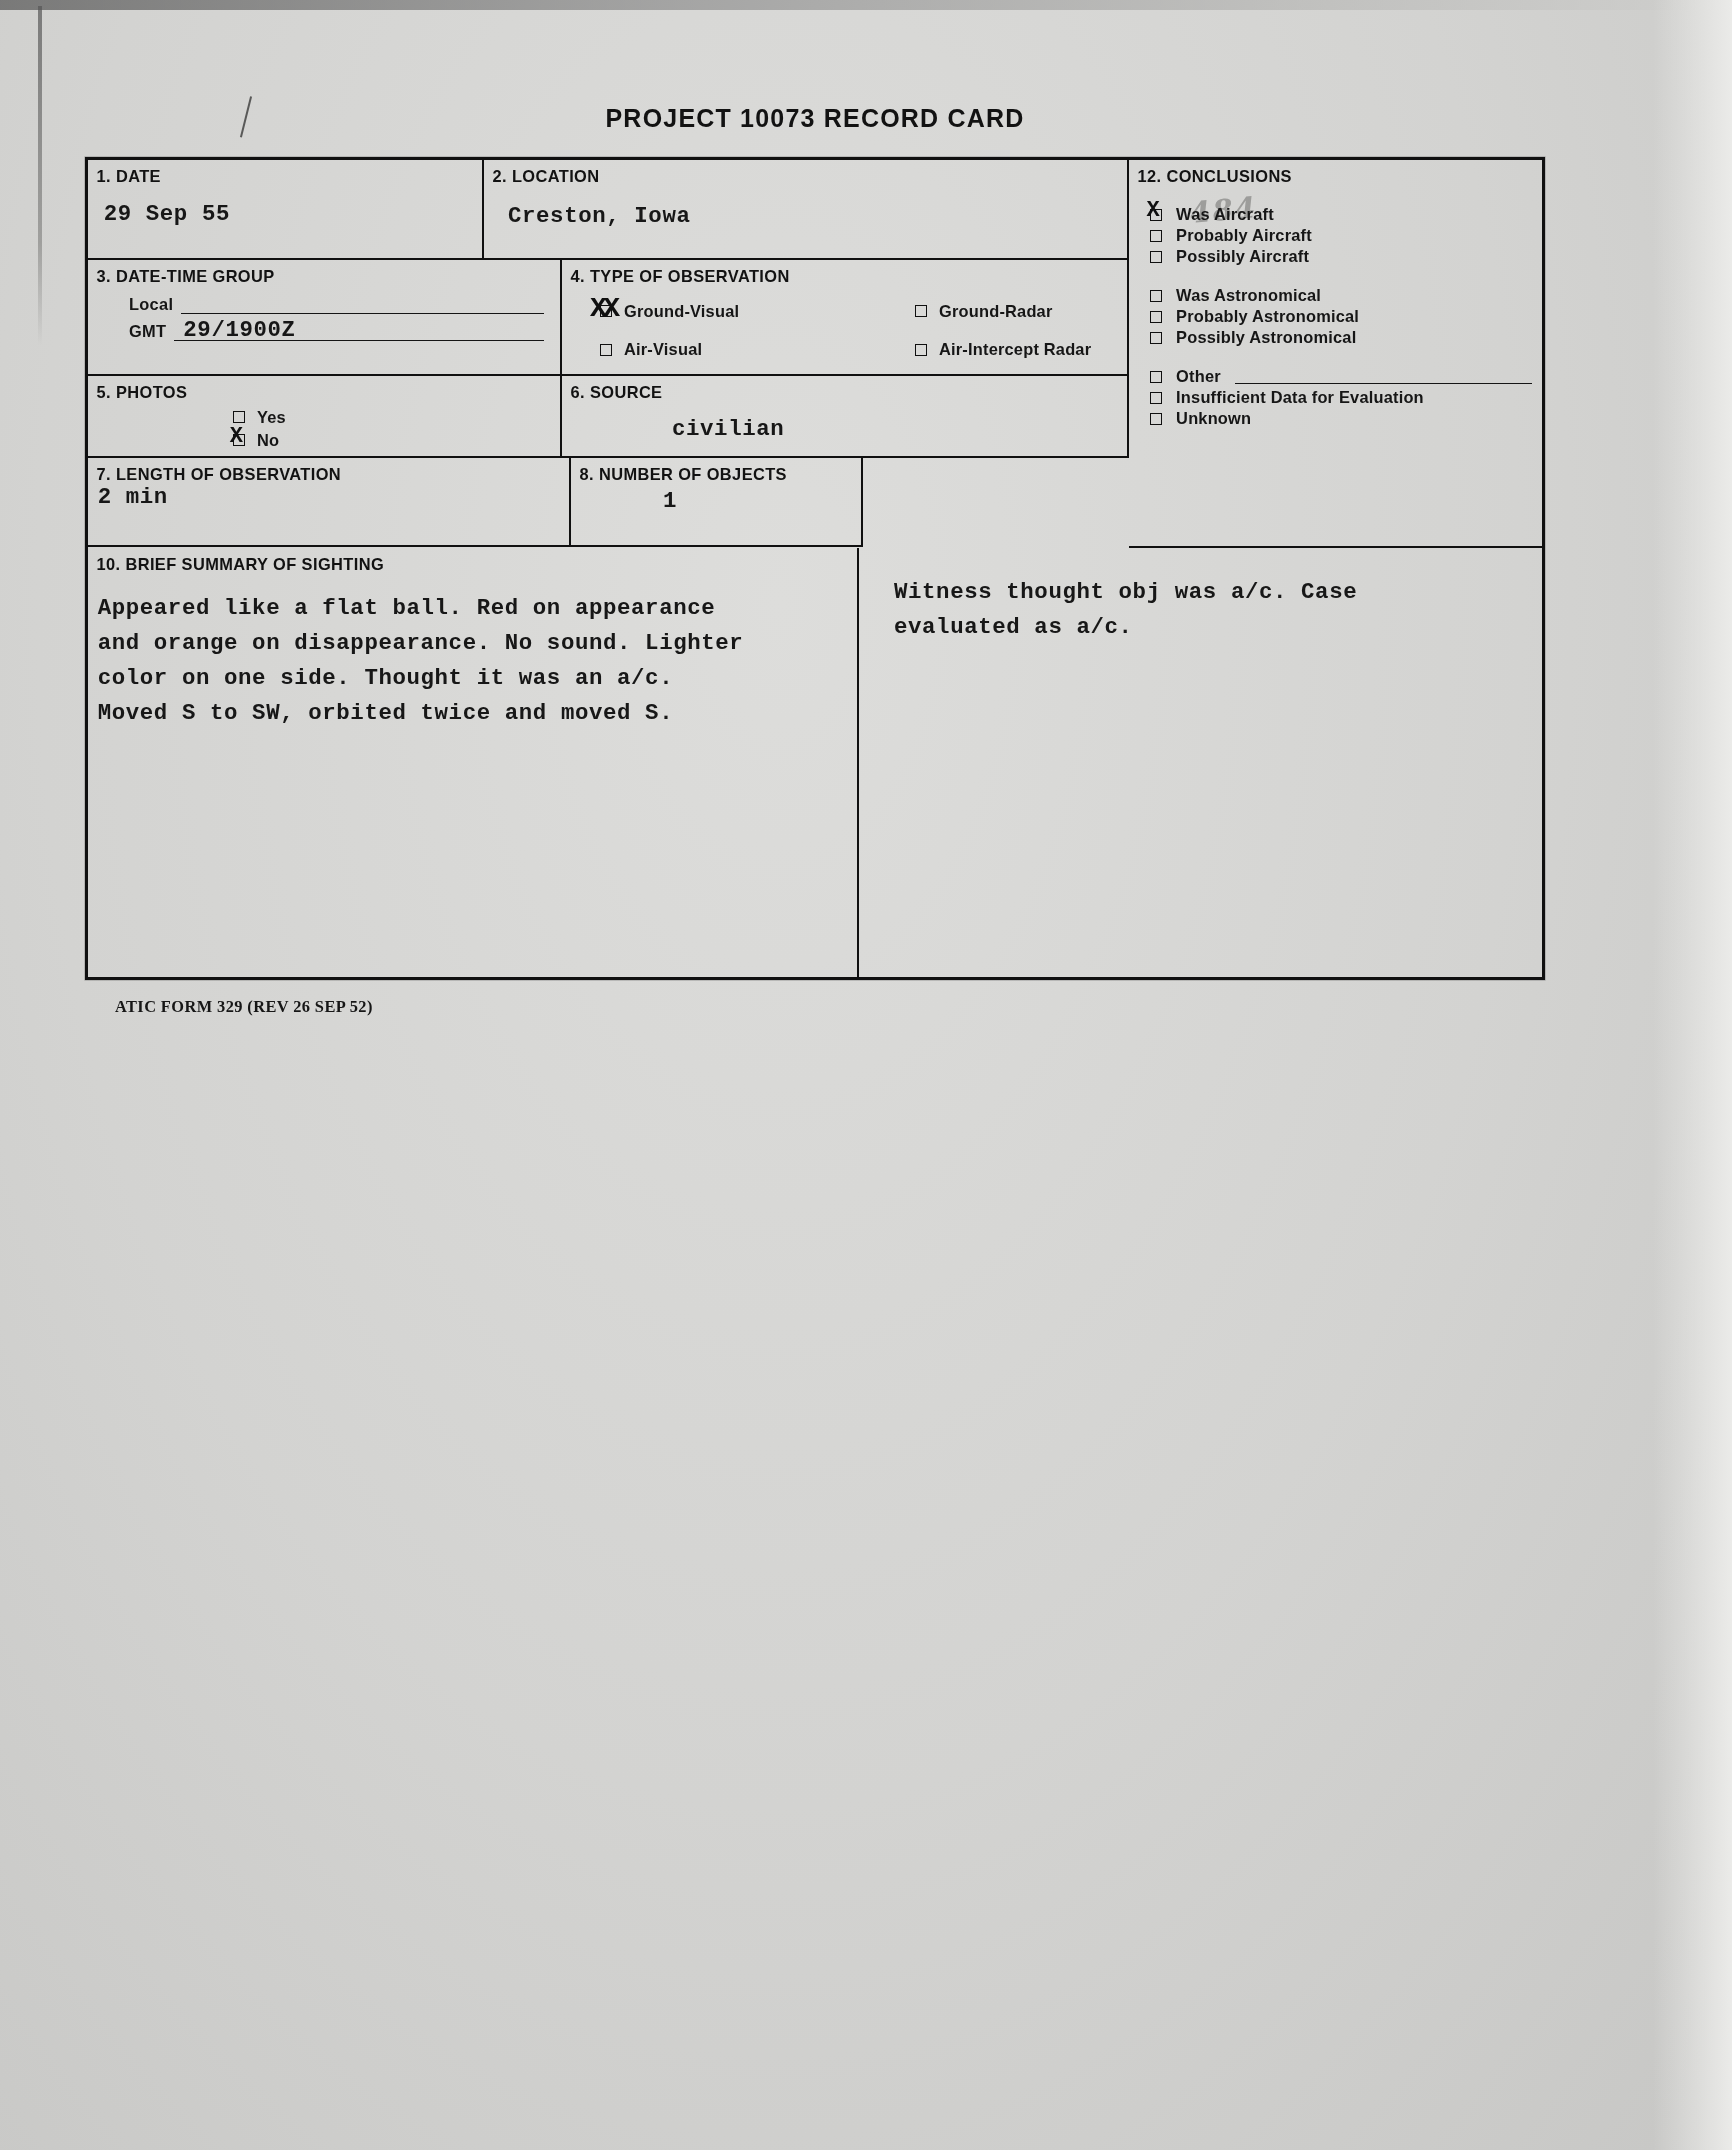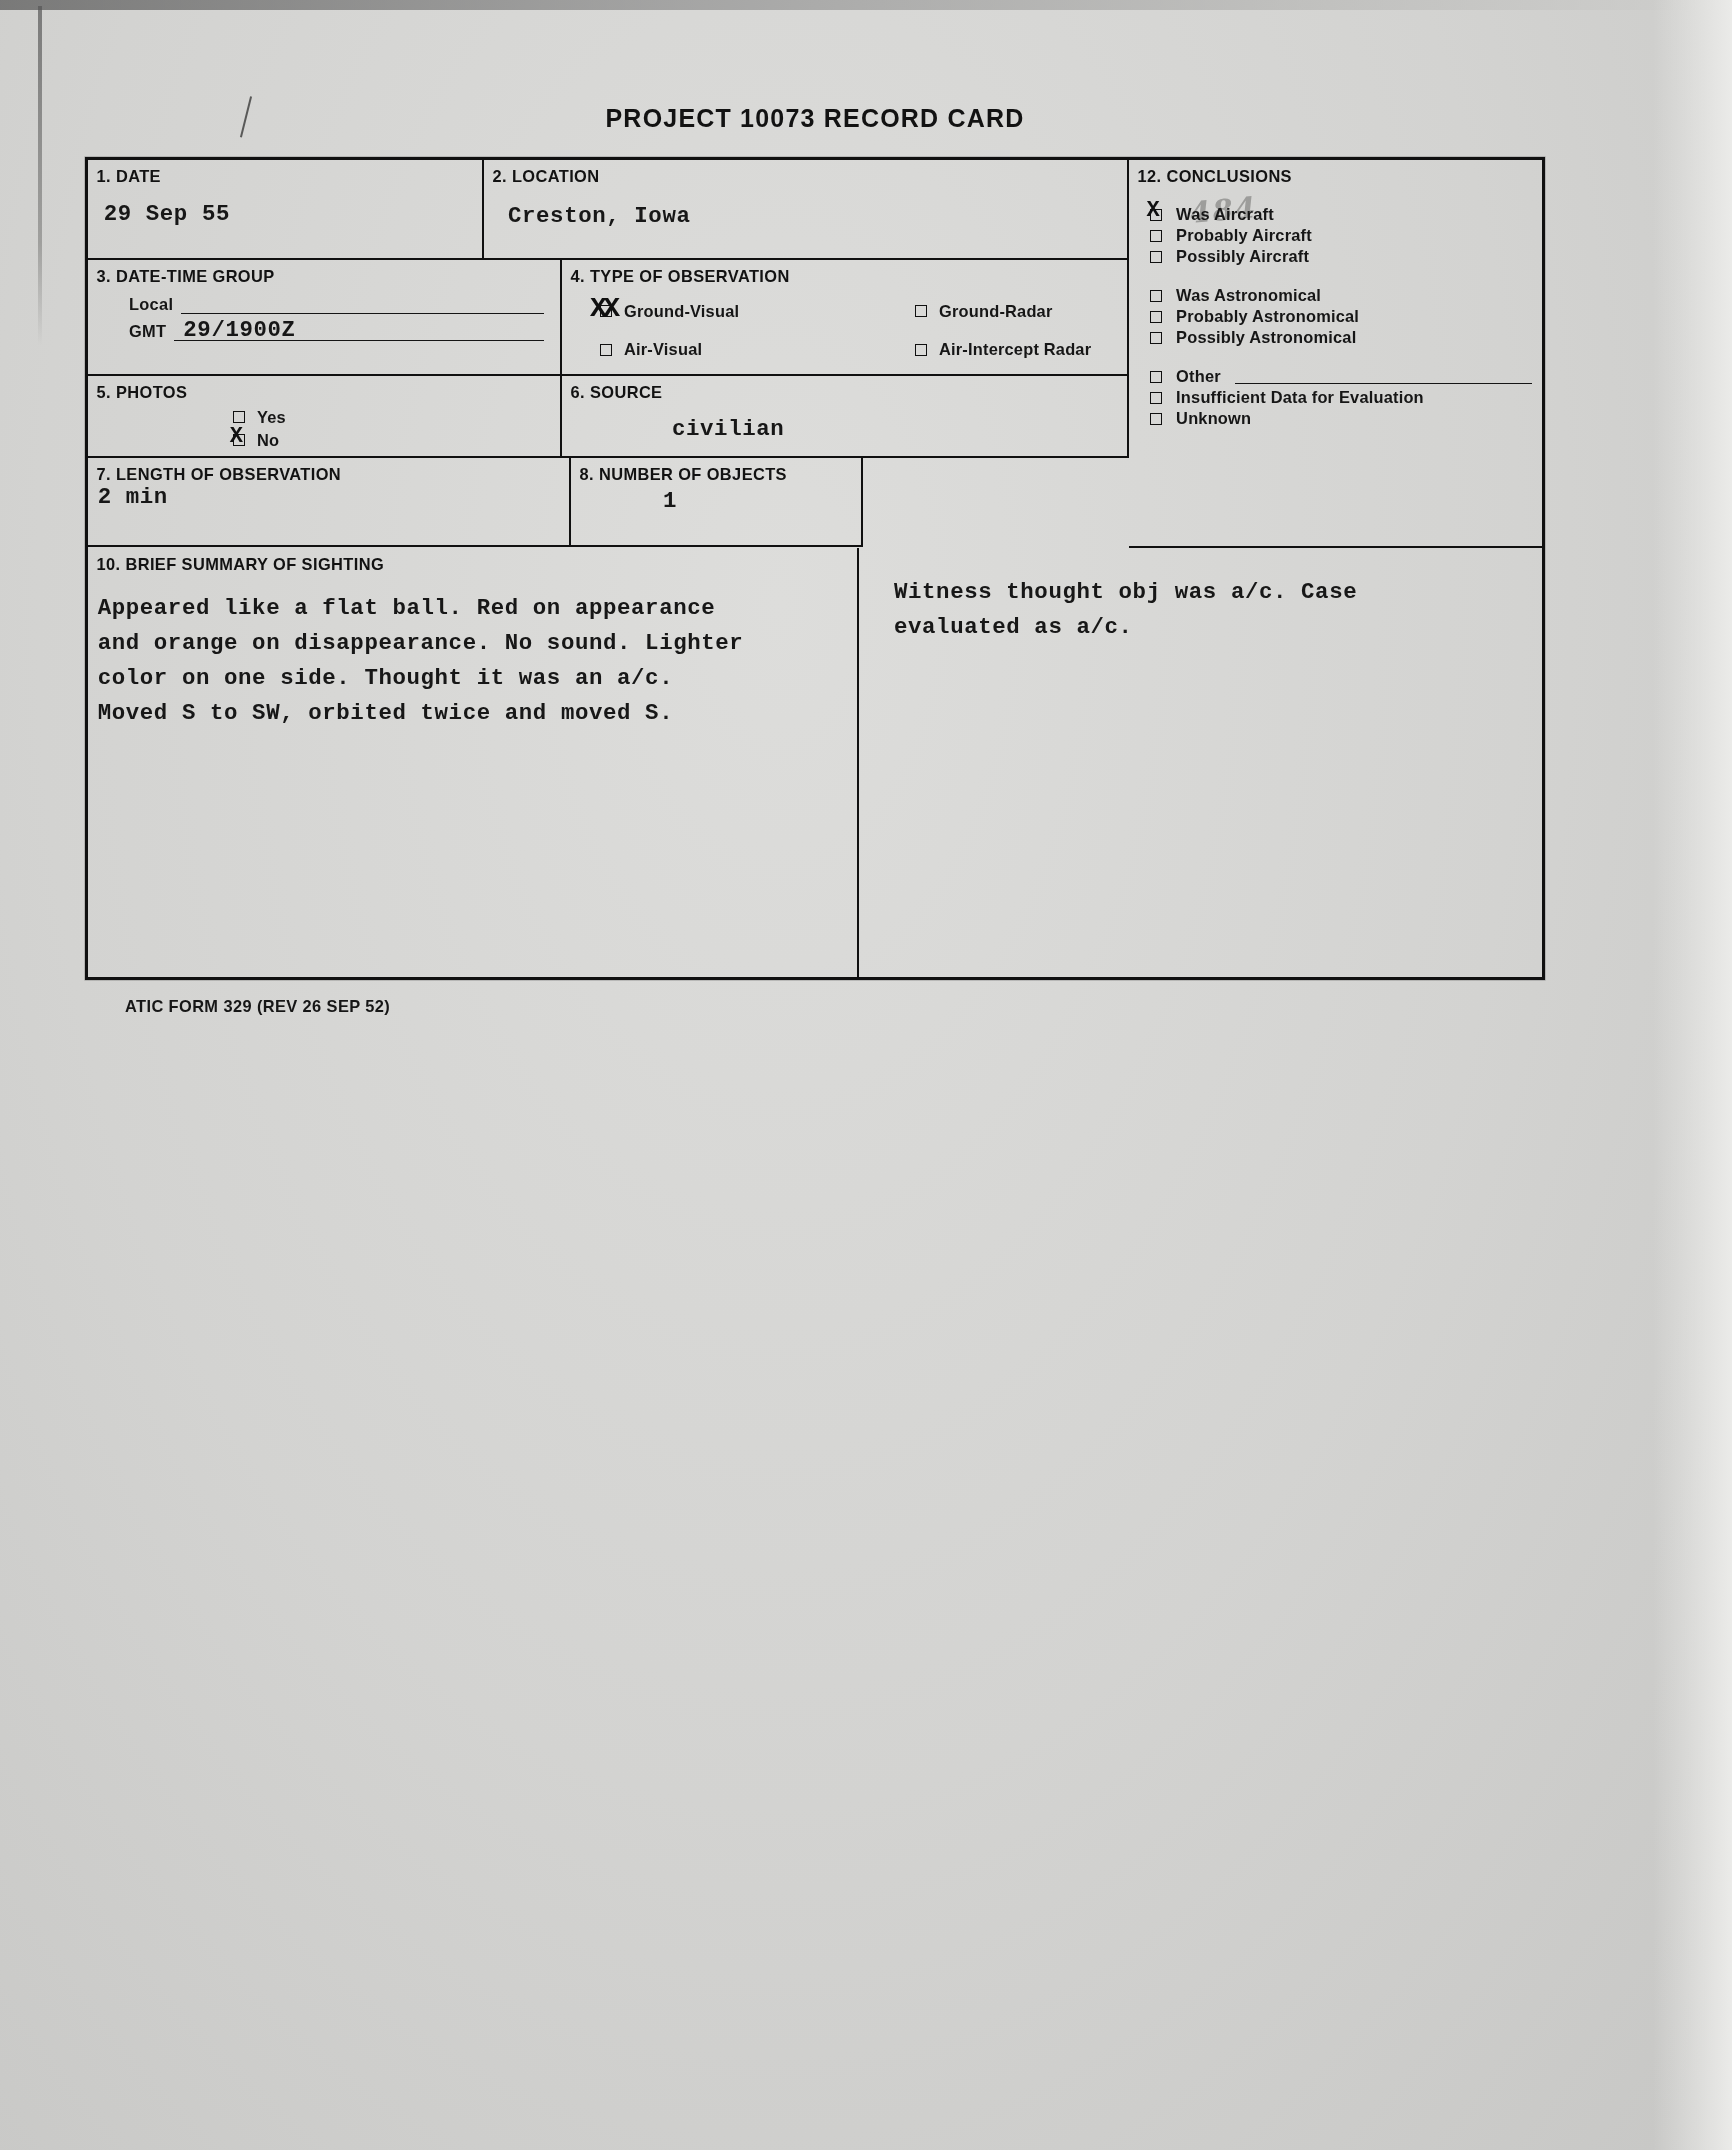--- a/index.html
+++ b/index.html
@@ -71,21 +71,21 @@
 
   .val-summary { margin:17px 13.3px 0 9.7px; white-space:pre-line; line-height:35px; }
   .val-comments { margin:27px 13.3px 0 35px; white-space:pre-line; line-height:35px; }
 
   .cgroup { margin:18px 0 0 20.6px; }
   .cgroup-first { margin-top:13.3px; }
   .citem { display:flex; align-items:center; gap:14.5px; height:21px; padding-right:9.7px; }
   .clabel { font-weight:700; font-size:16.4px; letter-spacing:0.2px; white-space:nowrap; }
   .fill-line { flex:1; border-bottom:1.8px solid #151515; height:14.5px; min-width:24px; }
 
-  .doc-footer { position:absolute; left:125px; top:997px; font-weight:700; font-size:16.4px; letter-spacing:0.4px; }
+  .doc-footer { position:absolute; left:115px; top:997px; font-weight:700; font-size:16.4px; letter-spacing:0.4px;font-family:Liberation Serif, serif; }
 </style>
 </head>
 <body>
 
 <div class="scan-top-strip"></div>
 <div class="scan-left-line"></div>
 <div class="scan-right-light"></div>
 <div class="pencil-slash"></div>
 <div class="handwritten">484</div>
 

